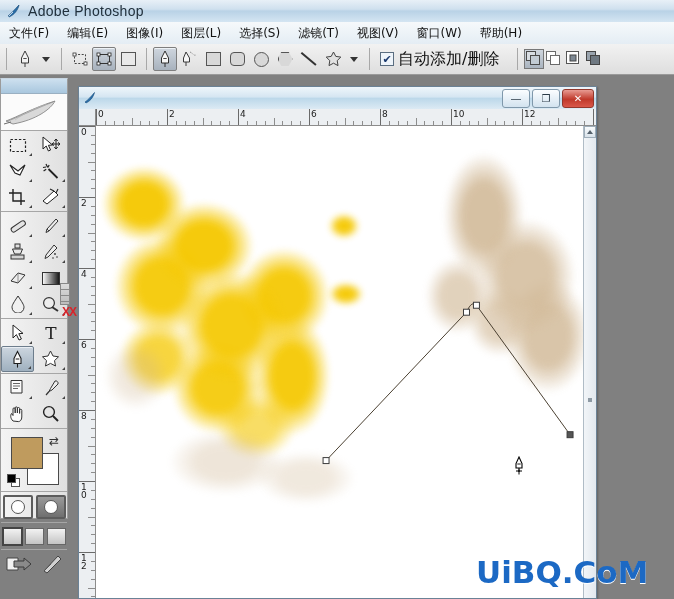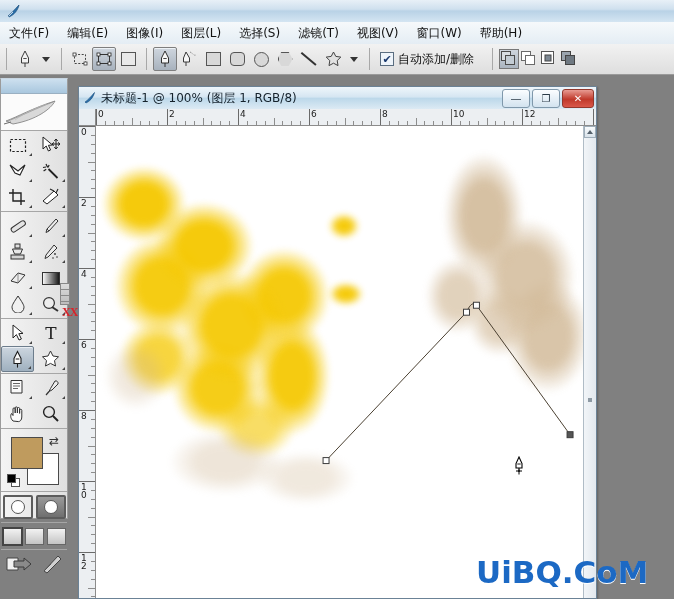--- a/index.html
+++ b/index.html
@@ -71,21 +71,21 @@
     clip-path:polygon(25% 3%,75% 3%,100% 50%,75% 97%,25% 97%,0% 50%);}
   .shape-line{width:15px;height:15px;position:relative;}
   .shape-line:after{content:"";position:absolute;left:0;top:0;width:19px;height:1.6px;background:#333;
     transform:rotate(40deg);transform-origin:0 0;}
   .chk-wrap{display:flex;align-items:center;margin-left:4px;}
   .chk-box{
     width:12px;height:12px;border:1px solid #5a6d80;background:#eef4fa;
     display:flex;align-items:center;justify-content:center;margin-right:4px;flex:0 0 auto;
   }
   .chk-mark{font-size:11px;line-height:11px;color:#1c3a6e;}
-  .chk-label{font-size:12px;color:#111;font-family:"DejaVu Sans","Liberation Sans",sans-serif;white-space:nowrap;}
+  .chk-label{font-size:16px;color:#111;font-family:"DejaVu Sans","Liberation Sans",sans-serif;white-space:nowrap;}
   .pathop{width:18px;height:18px;flex:0 0 auto;position:relative;border:1px solid transparent;}
   .pathop.active{border:1px solid #777;background:linear-gradient(to bottom,#cfd6de,#aab4bf);}
 
   
   #toolbox{
     position:absolute;left:0;top:78px;width:68px;height:441px;
     background:linear-gradient(to right,#f4f4f4,#e0e0e0);
     border:1px solid #9b9b9b;border-top:1px solid #c8d6e2;
     box-sizing:border-box;
   }
@@ -131,21 +131,21 @@
 
   
   #side-mini{
     position:absolute;left:60px;top:283px;width:10px;height:22px;
     background:linear-gradient(to bottom,#dcdcdc,#bdbdbd);border:1px solid #888;
     box-sizing:border-box;
   }
   #side-mini .row{height:5px;border-bottom:1px solid #8a8a8a;}
   #red-xx{
     position:absolute;left:62px;top:305px;color:#d8232a;font-size:12px;font-weight:bold;
-    font-family:Liberation Serif, serif;letter-spacing:-1px;
+    font-family:Liberation Sans, sans-serif;letter-spacing:-1px;
   }
 
   
   #doc-window{
     position:absolute;left:78px;top:86px;width:519px;height:513px;
     border:1px solid #6b8296;box-sizing:border-box;background:#ecf2f7;
     box-shadow:1px 1px 2px rgba(0,0,0,.25);
   }
   #doc-titlebar{
     height:22px;background:linear-gradient(to bottom,#eff6fb 0%,#d5e6f2 45%,#bcd8ea 52%,#dceaf4 100%);
@@ -215,20 +215,21 @@
 </head>
 <body>
 
 <div id="app-titlebar">
   <span class="ps-logo">
     <svg width="16" height="16" viewBox="0 0 16 16">
       <path d="M2 13 C5 11 9 6 13 2 C12 7 8 12 3 14 Z" fill="#2a6ea8" stroke="#1b4f7d" stroke-width="0.7"></path>
       <path d="M2.5 13.5 L7 9" stroke="#e8f2fa" stroke-width="0.8" fill="none"></path>
     </svg>
   </span>
+  <span id="app-title-text">Adobe Photoshop</span>
 
 </div>
 
 <div id="menubar">
   <span class="menu-item">文件(F)</span>
   <span class="menu-item">编辑(E)</span>
   <span class="menu-item">图像(I)</span>
   <span class="menu-item">图层(L)</span>
   <span class="menu-item">选择(S)</span>
   <span class="menu-item">滤镜(T)</span>
@@ -571,21 +572,20 @@
 <div id="red-xx">XX</div>
 
 <div id="doc-window">
 
   <div id="doc-titlebar">
     <span id="doc-icon">
       <svg width="14" height="14" viewBox="0 0 14 14">
         <path d="M2 11 C4.5 9.5 8 5.5 11.5 1.5 C10.5 6 7 10.5 3 12 Z" fill="#2a6ea8" stroke="#1b4f7d" stroke-width="0.6"></path>
       </svg>
     </span>
-    <span id="doc-title-text">未标题-1 @ 100% (图层 1, RGB/8)</span>
     <div id="doc-winbtns">
       <span class="wbtn">—</span>
       <span class="wbtn">❐</span>
       <span class="wbtn close">✕</span>
     </div>
   </div>
 
   <div id="ruler-corner"></div>
   <div id="hruler">
       <div class="tickmaj" style="left: 0px;"></div>

